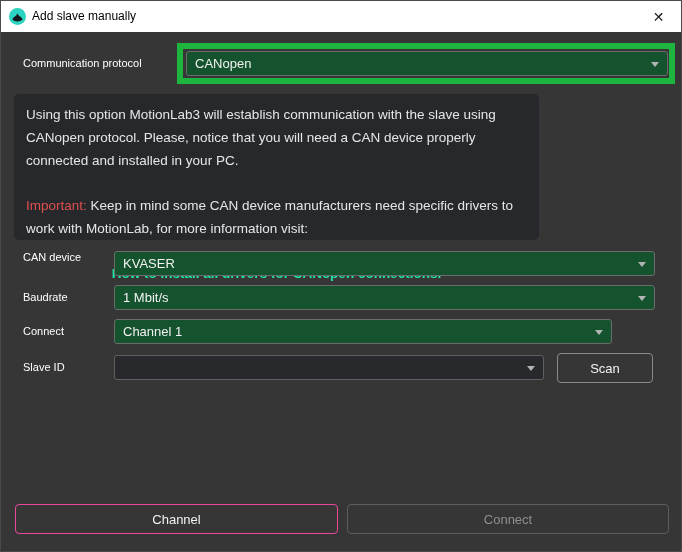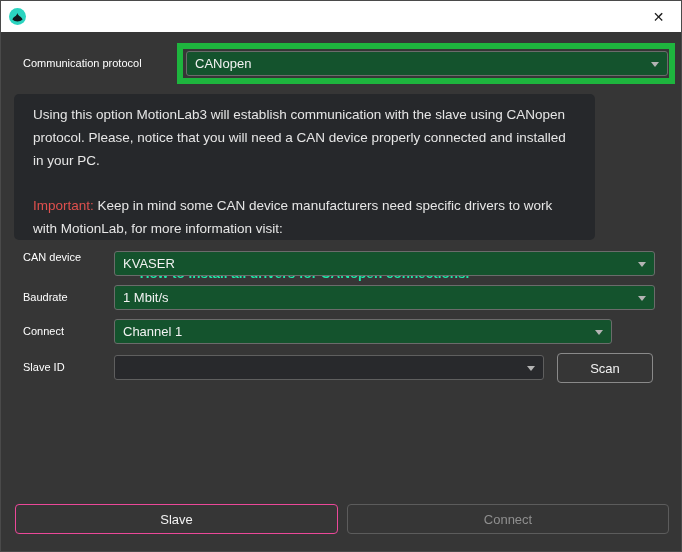--- a/index.html
+++ b/index.html
@@ -39,22 +39,22 @@
     display:flex; align-items:center; padding:0 22px 0 8px; cursor:pointer;
   }
   .combo .arrow {
     position:absolute; right:8px; top:10px; width:0; height:0;
     border-left:4px solid transparent; border-right:4px solid transparent;
     border-top:5px solid #b4b4b4;
   }
   .combo-protocol { left:185px; top:50px; width:482px; }
   
   .info-box {
-    position:absolute; left:13px; top:93px; width:581px; height:146px;
-    background:#26282b; border-radius:5px; padding:9px 19px;
+    position:absolute; left:13px; top:93px; width:525px; height:146px;
+    background:#26282b; border-radius:5px; padding:9px 12px;
     font-size:13.5px; line-height:23px; color:#e6e6e6;
   }
   .info-box p { margin:0; }
   .info-gap { height:22px; }
   .important { color:var(--important-red, #e0504e); }
   .info-link {
     display:block; text-align:center; font-weight:bold;
     color:var(--link-teal, #1ce9a5); text-decoration:none; cursor:pointer;
   }
   
@@ -82,20 +82,21 @@
 </head>
 <body>
 
 <div class="window">
 
   <div class="titlebar">
     <svg class="app-icon" viewBox="0 0 16 16">
       <circle cx="8" cy="8" r="8" fill="#2bd4c0"></circle>
       <path d="M3.2 10.8 C5.2 6.8 6.6 9.2 7.8 4.8 C8.8 8.2 11.4 7.6 12.8 10.8 C10.4 13.2 5.6 13.2 3.2 10.8 Z" fill="#12181c"></path>
     </svg>
+    <div class="title-text">Add slave manually</div>
     <div class="close-btn">✕</div>
   </div>
 
   <div class="field-label lbl-protocol">Communication protocol</div>
   <div class="combo combo-protocol">
     <span>CANopen</span>
     <span class="arrow"></span>
   </div>
   <div class="highlight-box"></div>
 
@@ -125,16 +126,16 @@
     <span class="arrow"></span>
   </div>
 
   <div class="field-label lbl-slaveid">Slave ID</div>
   <div class="combo combo-slaveid">
     <span></span>
     <span class="arrow"></span>
   </div>
   <button class="btn btn-scan">Scan</button>
 
-  <button class="btn btn-cancel">Slave</button>
+  <button class="btn btn-cancel">Channel</button>
   <button class="btn btn-connect" disabled="">Connect</button>
 
 </div>
 
 </body></html>

